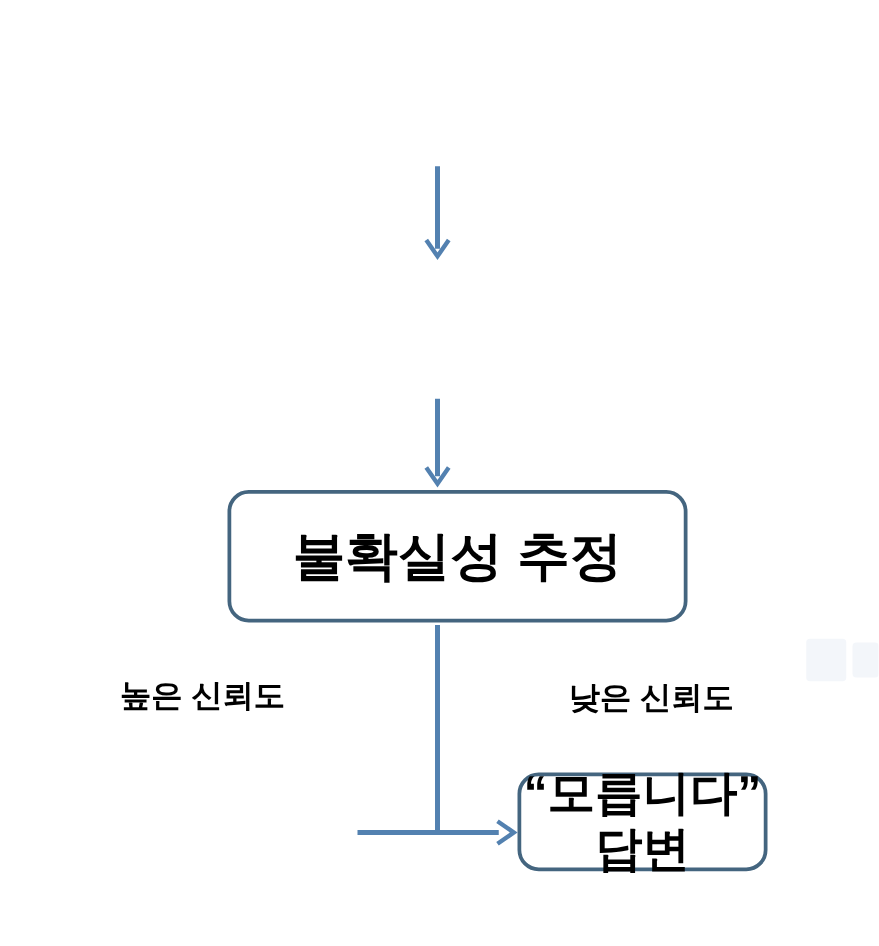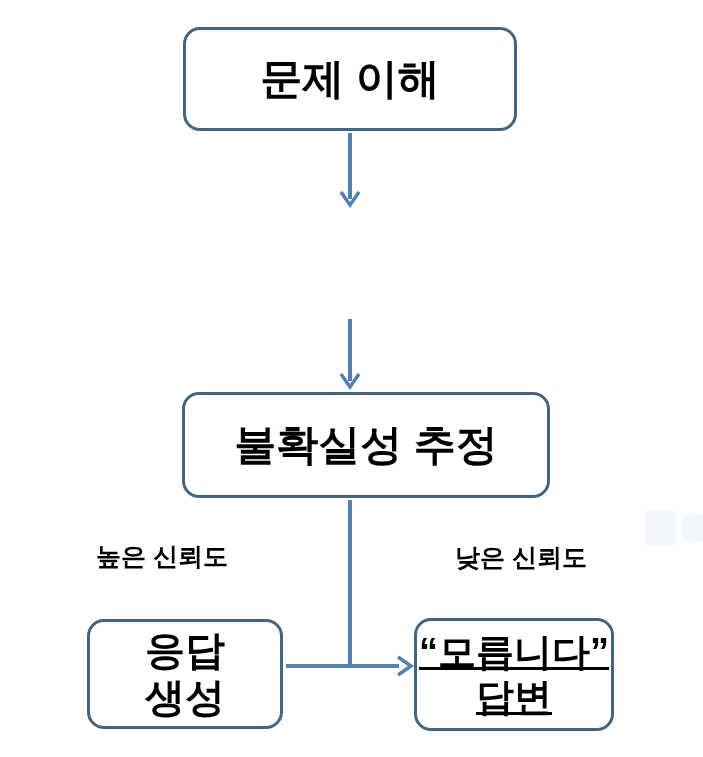--- a/index.html
+++ b/index.html
@@ -40,21 +40,21 @@
     text-align: center;
     color: var(--color-text, #000000);
     font-weight: 700;
     white-space: pre-line;
     line-height: 1.18;
   }
   .node-problem     { left: 183px; top:  27px; width: 334px; height: 104px; font-size: 42px; }
   .node-retrieval   { left: 182px; top: 210px; width: 335px; height: 107px; font-size: 40px; }
   .node-uncertainty { left: 182px; top: 392px; width: 368px; height: 106px; font-size: 42px; }
   .node-generate    { left:  87px; top: 619px; width: 196px; height: 110px; font-size: 40px; }
-  .node-refuse      { left: 414px; top: 618px; width: 200px; height: 113px; font-size: 38px; text-decoration: underline; }
+  .node-refuse      { left: 414px; top: 618px; width: 200px; height: 79px; font-size: 38px; }
   .branch-label {
     position: absolute;
     color: var(--color-text, #000000);
     font-weight: 700;
     font-size: 25px;
     white-space: nowrap;
   }
   .label-high { left:  96px; top: 540px; }
   .label-low  { left: 455px; top: 541px; }
   .watermark {
@@ -85,31 +85,28 @@
     <g>
       <path class="shaft" d="M350 500 L350 666"></path>
     </g>
 
     <g>
       <path class="shaft" d="M286 666 L399 666"></path>
       <path class="head" d="M398 657 L411 666 L398 675"></path>
     </g>
   </svg>
 
-  <div class="node node-problem">문제 이해</div>
 
 
   <div class="node node-uncertainty">불확실성 추정</div>
 
   <div class="branch-label label-high">높은 신뢰도</div>
 
   <div class="branch-label label-low">낮은 신뢰도</div>
 
-  <div class="node node-generate">응답
-생성</div>
 
   <div class="node node-refuse">“모릅니다”
 답변</div>
 
   <div class="watermark watermark-a"></div>
   <div class="watermark watermark-b"></div>
 
 </div>
 
 </body></html>

